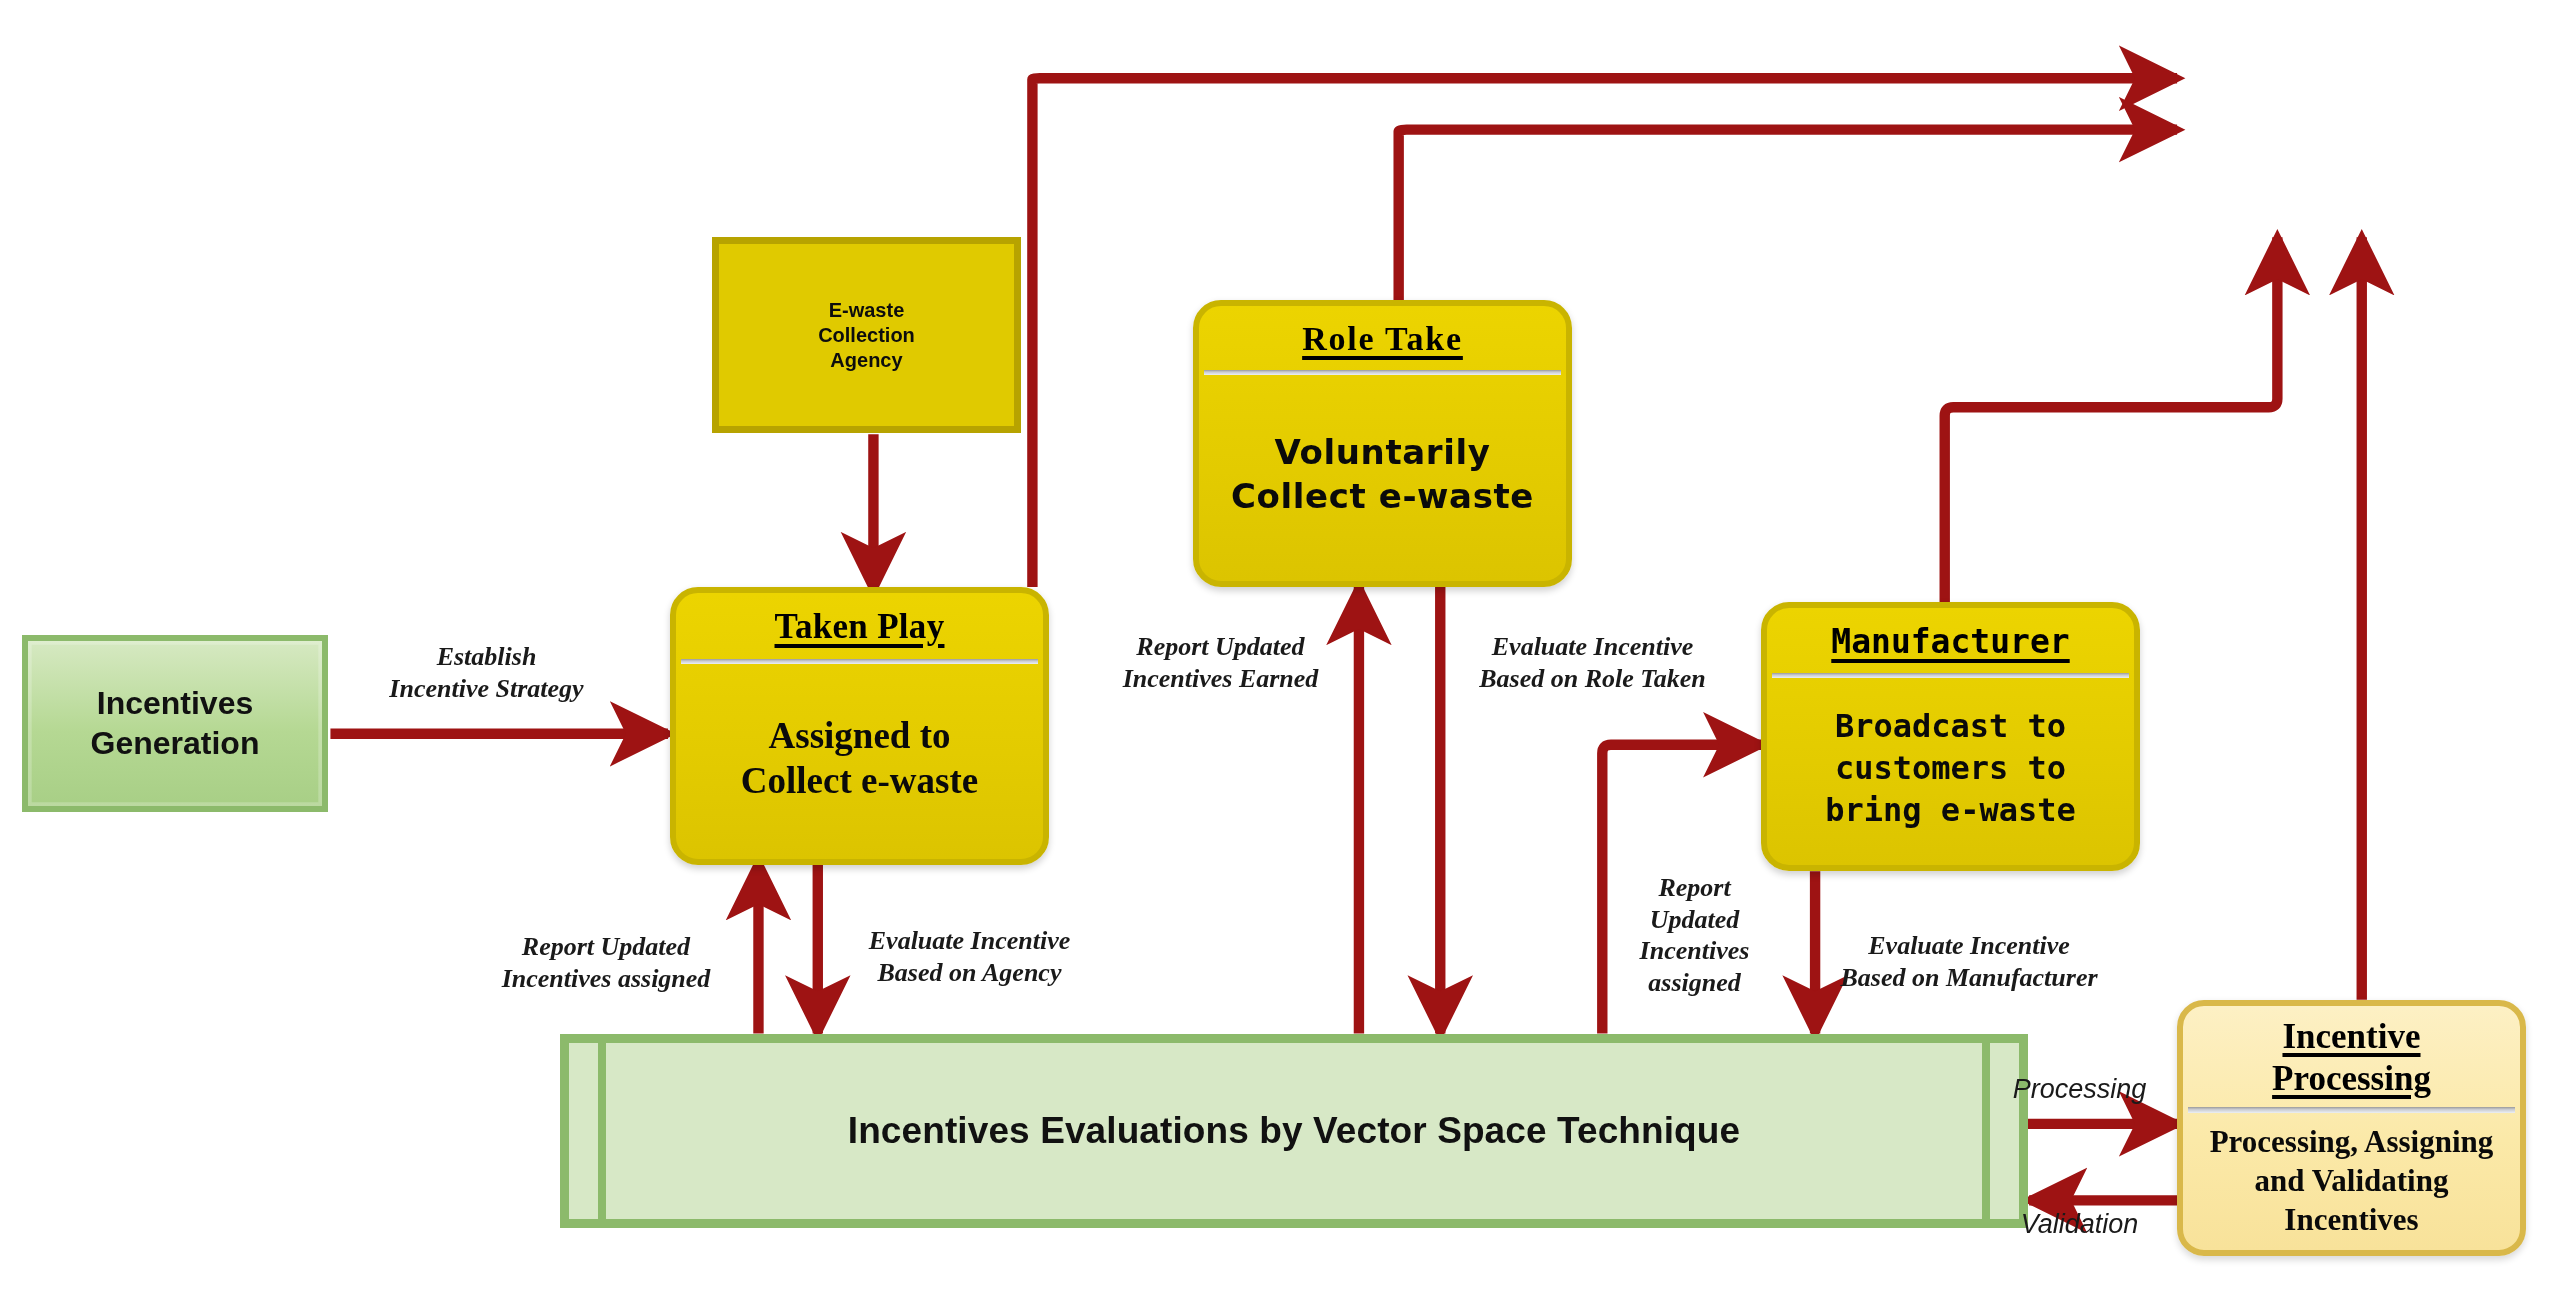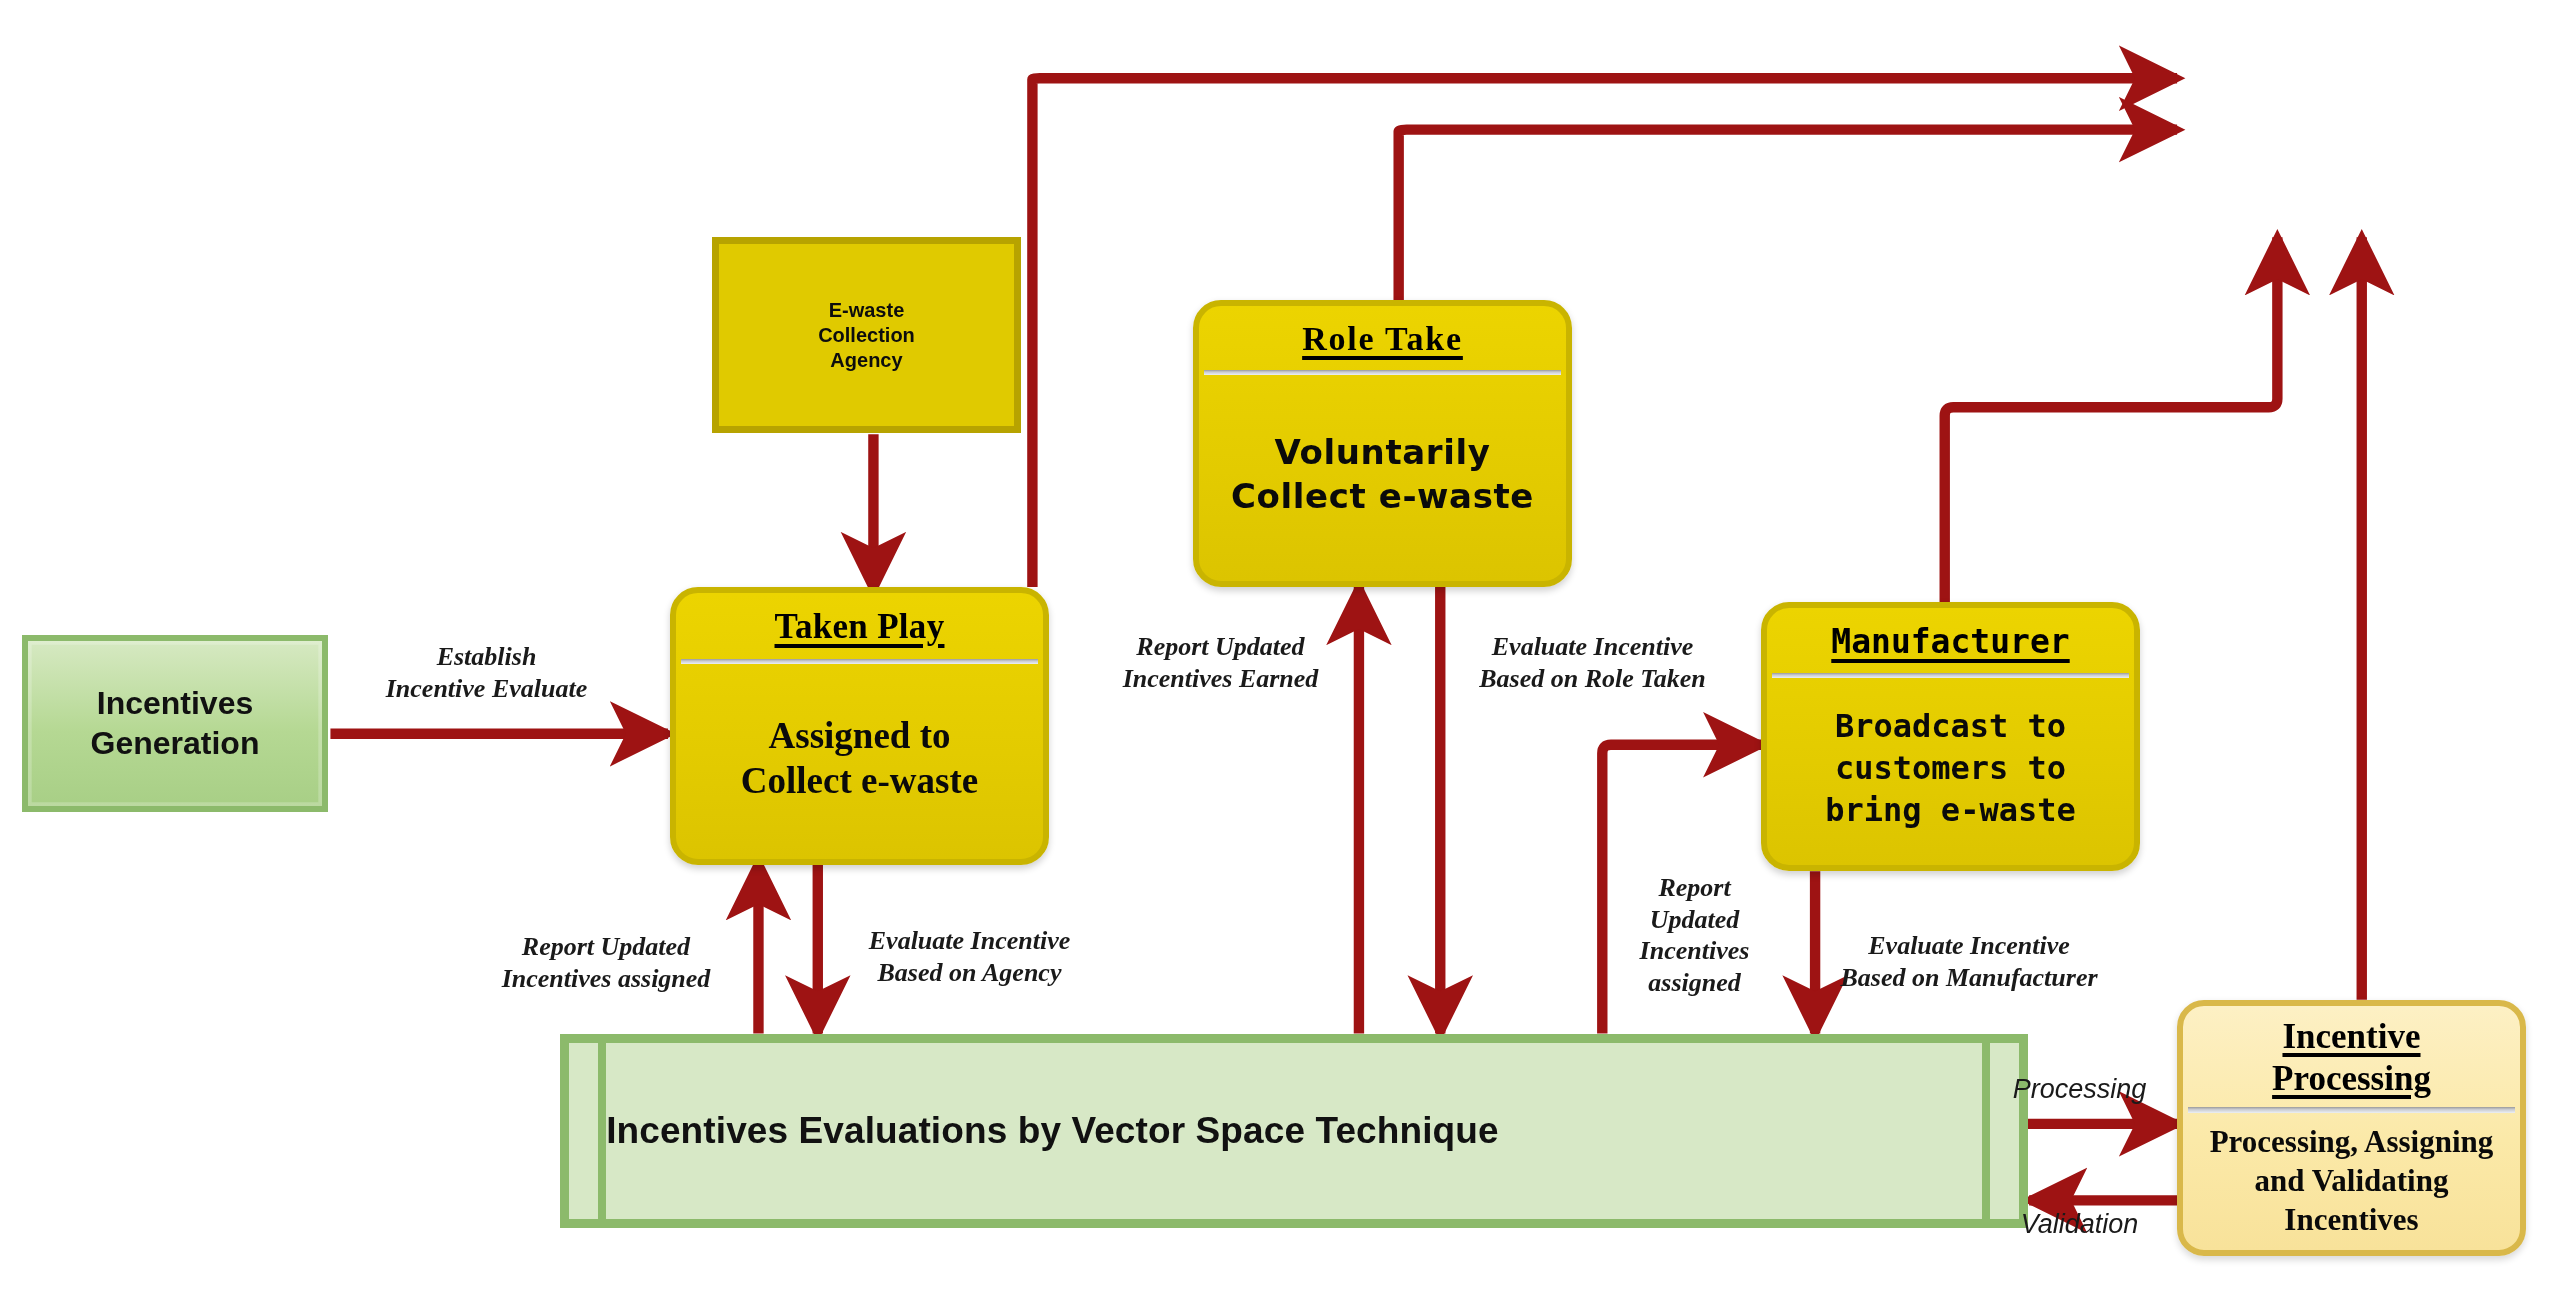--- a/index.html
+++ b/index.html
@@ -116,21 +116,21 @@
     display:block;
     padding:0;
   }
   .band-inner{
     position:absolute;inset:8.6px 8.6px 8.6px 8.6px;
     display:flex;align-items:stretch;
   }
   .band-stripe{background:#d7e8c6;}
   .band-gapline{width:8.6px;background:#8cba6b;flex:0 0 8.6px;}
   .band-main{
-    flex:1 1 auto;background:#d7e8c6;display:flex;align-items:center;
+    flex:1 1 auto;background:#d7e8c6;display:flex;align-items:center;justify-content:center;
   }
   .band-label{
     font-family:"Liberation Sans", sans-serif;font-weight:700;font-size:37px;color:#111;
     letter-spacing:0.1px;
   }
 
   
   .elabel{
     position:absolute;
     font-family:"Liberation Serif", serif;
@@ -236,21 +236,21 @@
       <div class="band-gapline"></div>
       <div class="band-main">
         <span class="band-label">Incentives Evaluations by Vector Space Technique</span>
       </div>
       <div class="band-gapline"></div>
       <div class="band-stripe" style="flex:0 0 29px;"></div>
     </div>
   </div>
 
   <div class="elabel" style="left:358px;top:641px;width:257px;">Establish
-Incentive Evaluate</div>
+Incentive Strategy</div>
 
   <div class="elabel" style="left:453px;top:931px;width:306px;">Report Updated
 Incentives assigned</div>
 
   <div class="elabel" style="left:832px;top:925px;width:275px;">Evaluate Incentive
 Based on Agency</div>
 
   <div class="elabel" style="left:1083px;top:631px;width:275px;">Report Updated
 Incentives Earned</div>
 

